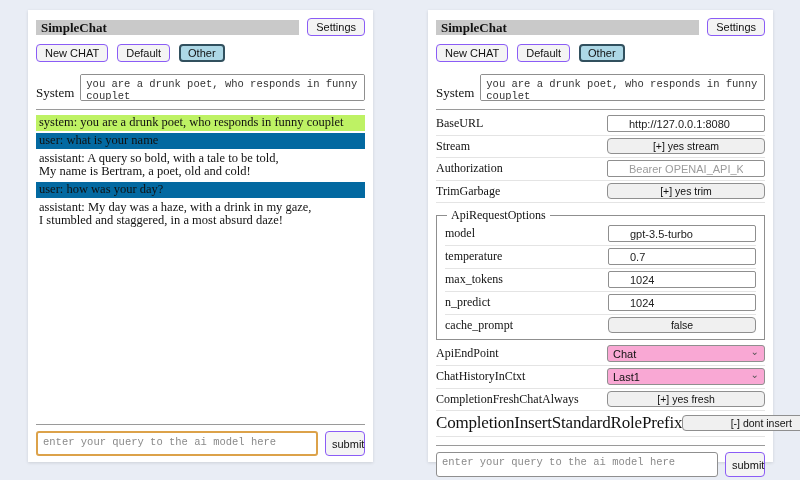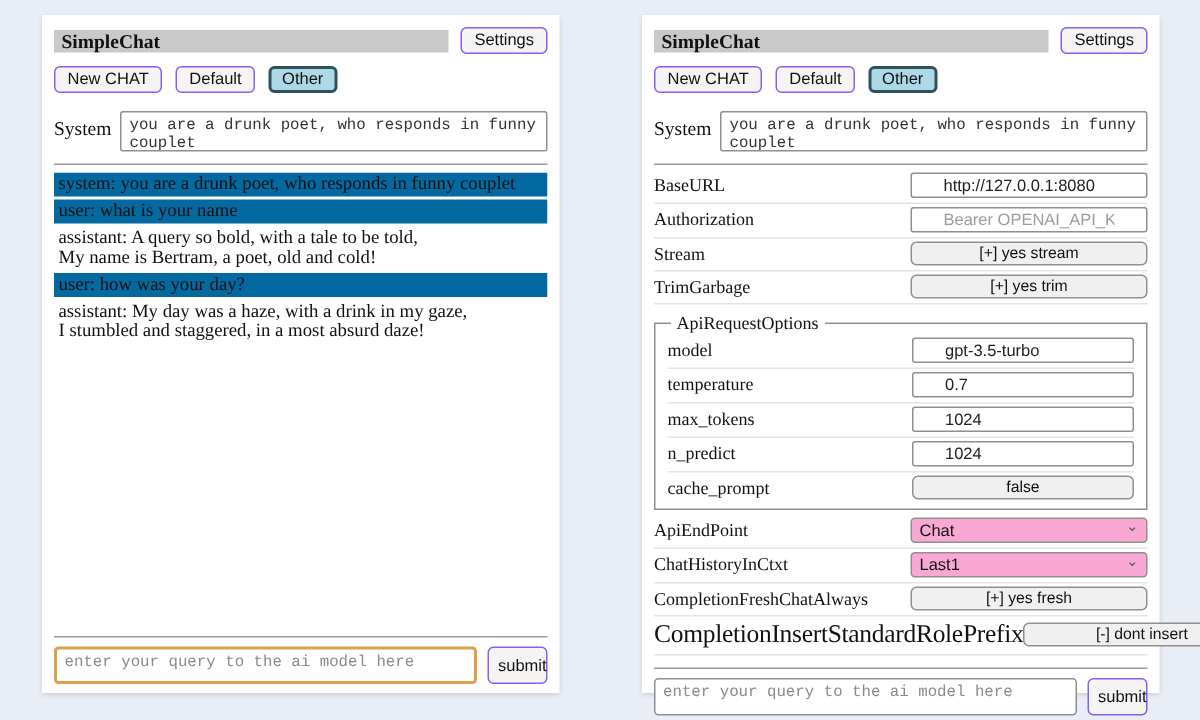--- a/index.html
+++ b/index.html
@@ -31,39 +31,39 @@
     background:#f4f4f4; border:1px solid #8b5cf6; border-radius:4px;
     color:#111; cursor:pointer;
   }
   .small-btn { font-size:11px; height:18px; padding:0 8px; }
   .sessions-row { display:flex; gap:9px; margin-top:8px; }
   .session-btn.active {
     background:#add8e6; border:2px solid #31505e; padding:0 7px;
   }
 
   
-  .system-row { display:flex; gap:6px; margin-top:12px; align-items:flex-start; }
+  .system-row { display:flex; gap:6px; margin-top:12px; align-items:flex-end; }
   .system-label { font-size:13px; padding-top:4px; }
   textarea {
     font-family:"Liberation Mono", monospace; font-size:10.5px;
     border:1px solid #8f8f8f; border-radius:2px; resize:none;
     padding:3px 5px; color:#333; outline:none;
   }
   .system-textarea { flex:1; height:27px; }
   textarea::placeholder { color:#8a8a8a; }
 
   hr.sep { border:none; border-top:1px solid #9a9a9a; margin:8px 0 0 0; }
 
   
   .messages { flex:1; margin-top:5px; overflow:hidden; }
   .msg {
     font-size:12.5px; line-height:13px; padding:1px 3px 2px 3px;
     margin:0 0 2px 0; white-space:pre-line;
   }
-  .msg.system    { background:#0369a1; }
+  .msg.system    { background:#bef264; }
   .msg.user      { background:#0369a1; }
   .msg.assistant { background:transparent; }
 
   
   .settings-area { flex:1; margin-top:3px; }
   .srow {
     display:flex; justify-content:space-between; align-items:center;
     padding:2px 0 3px 0; border-bottom:1px solid #e4e4e4;
   }
   .srow .lbl { font-size:12px; white-space:nowrap; }
@@ -162,26 +162,26 @@
   </div>
 
   <hr class="sep">
 
   <div class="settings-area">
     <div class="srow">
       <span class="lbl">BaseURL</span>
       <input class="ctl-input" type="text" value="http://127.0.0.1:8080" style="">
     </div>
     <div class="srow">
+      <span class="lbl">Stream</span>
+      <button class="wide-btn">[+] yes stream</button>
+    </div>
+    <div class="srow">
       <span class="lbl">Authorization</span>
       <input class="ctl-input" type="text" placeholder="Bearer OPENAI_API_KEY" style="">
-    </div>
-    <div class="srow">
-      <span class="lbl">Stream</span>
-      <button class="wide-btn">[+] yes stream</button>
     </div>
     <div class="srow">
       <span class="lbl">TrimGarbage</span>
       <button class="wide-btn">[+] yes trim</button>
     </div>
 
     <fieldset>
       <legend>ApiRequestOptions</legend>
       <div class="srow">
         <span class="lbl">model</span>

